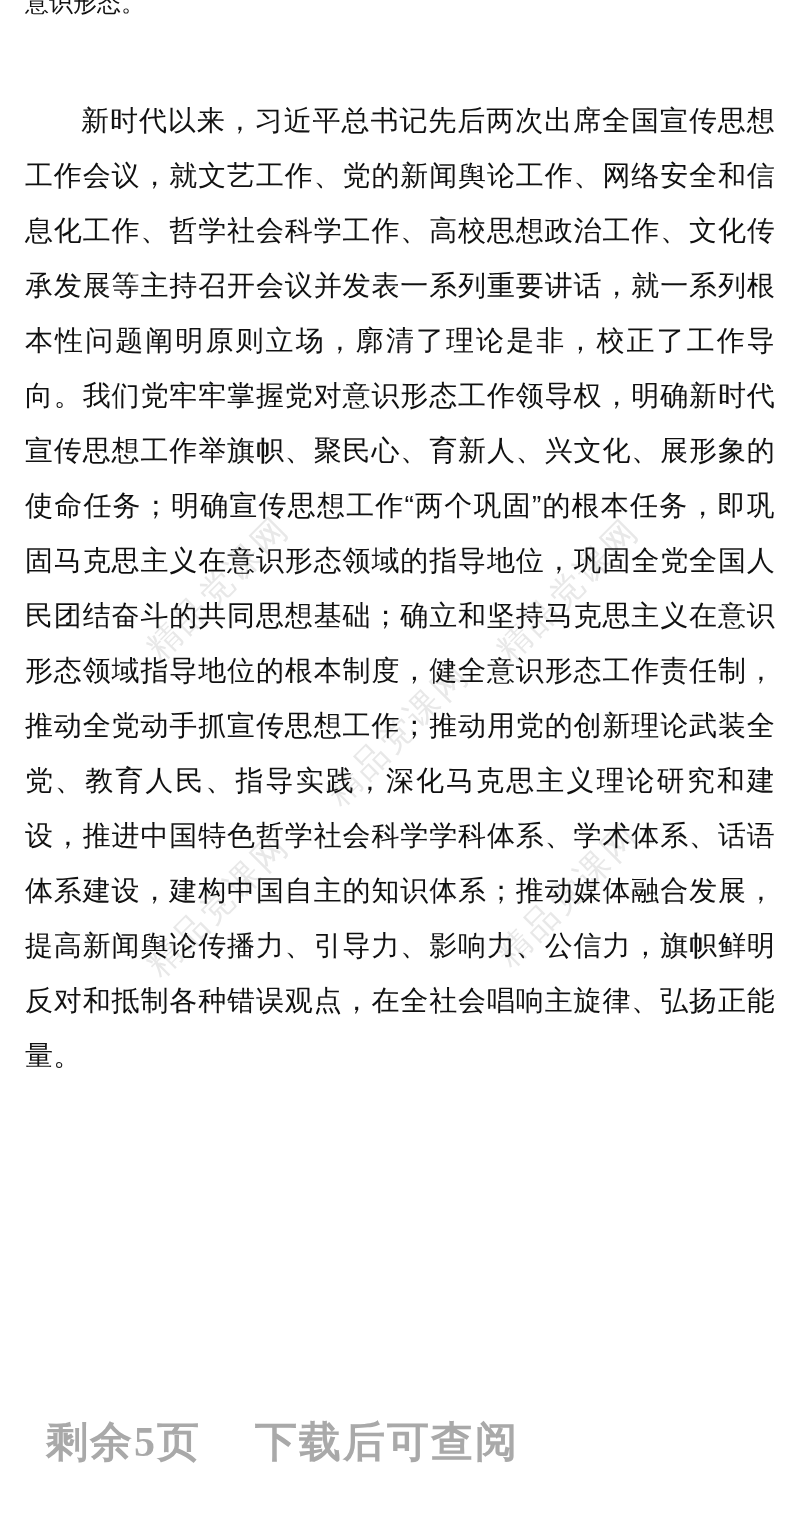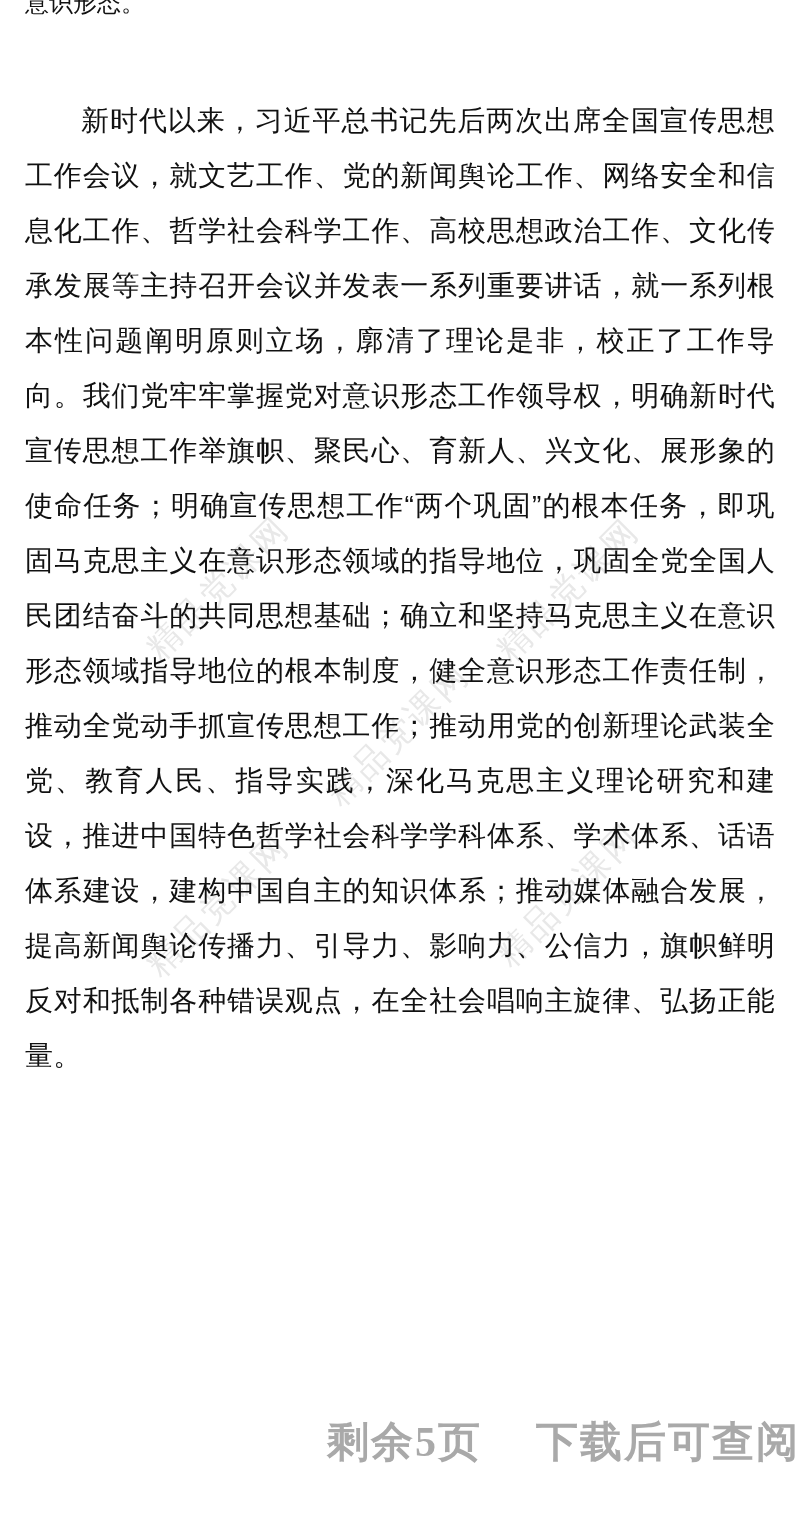--- a/index.html
+++ b/index.html
@@ -60,21 +60,21 @@
     margin-top: 18px;
   }
   
   .footer-notice {
     position: absolute;
     top: 1419px;
     left: 0;
     width: 800px;
     box-sizing: border-box;
     padding-left: 46px;
-    text-align: right;
+    text-align: left;
     font-family: "Liberation Serif", serif;
     font-weight: bold;
     font-size: 42px;
     line-height: 46px;
     color: var(--footer-color, #a9a9a9);
     letter-spacing: 2px;
     white-space: nowrap;
   }
   .footer-notice .gap {
     display: inline-block;

